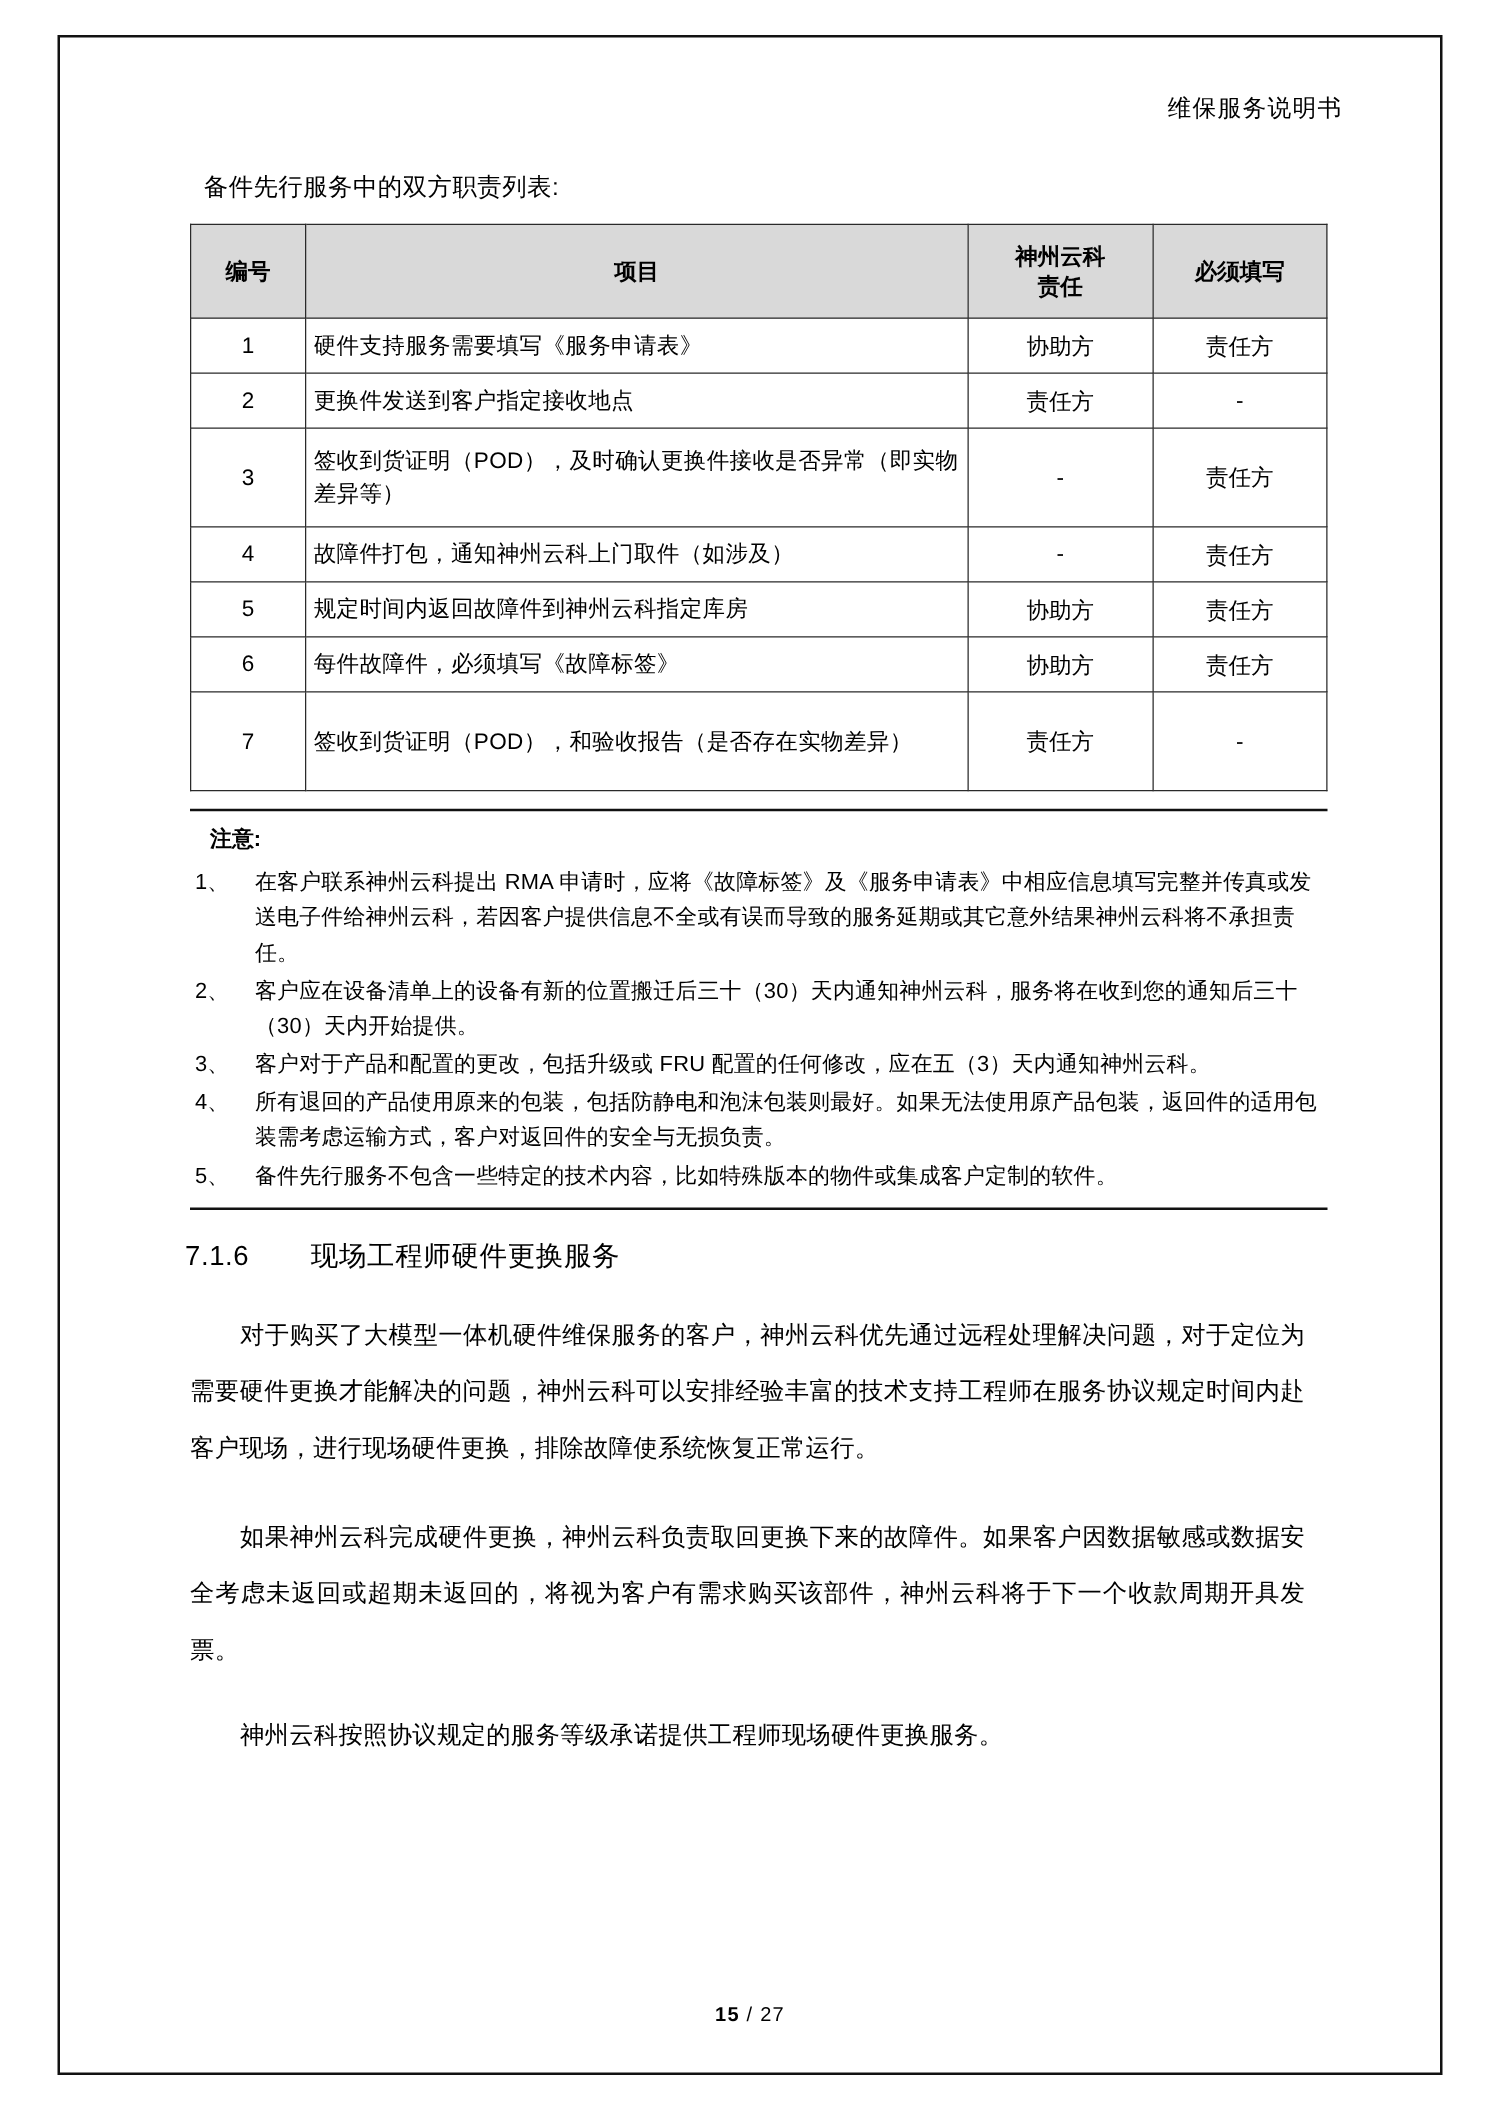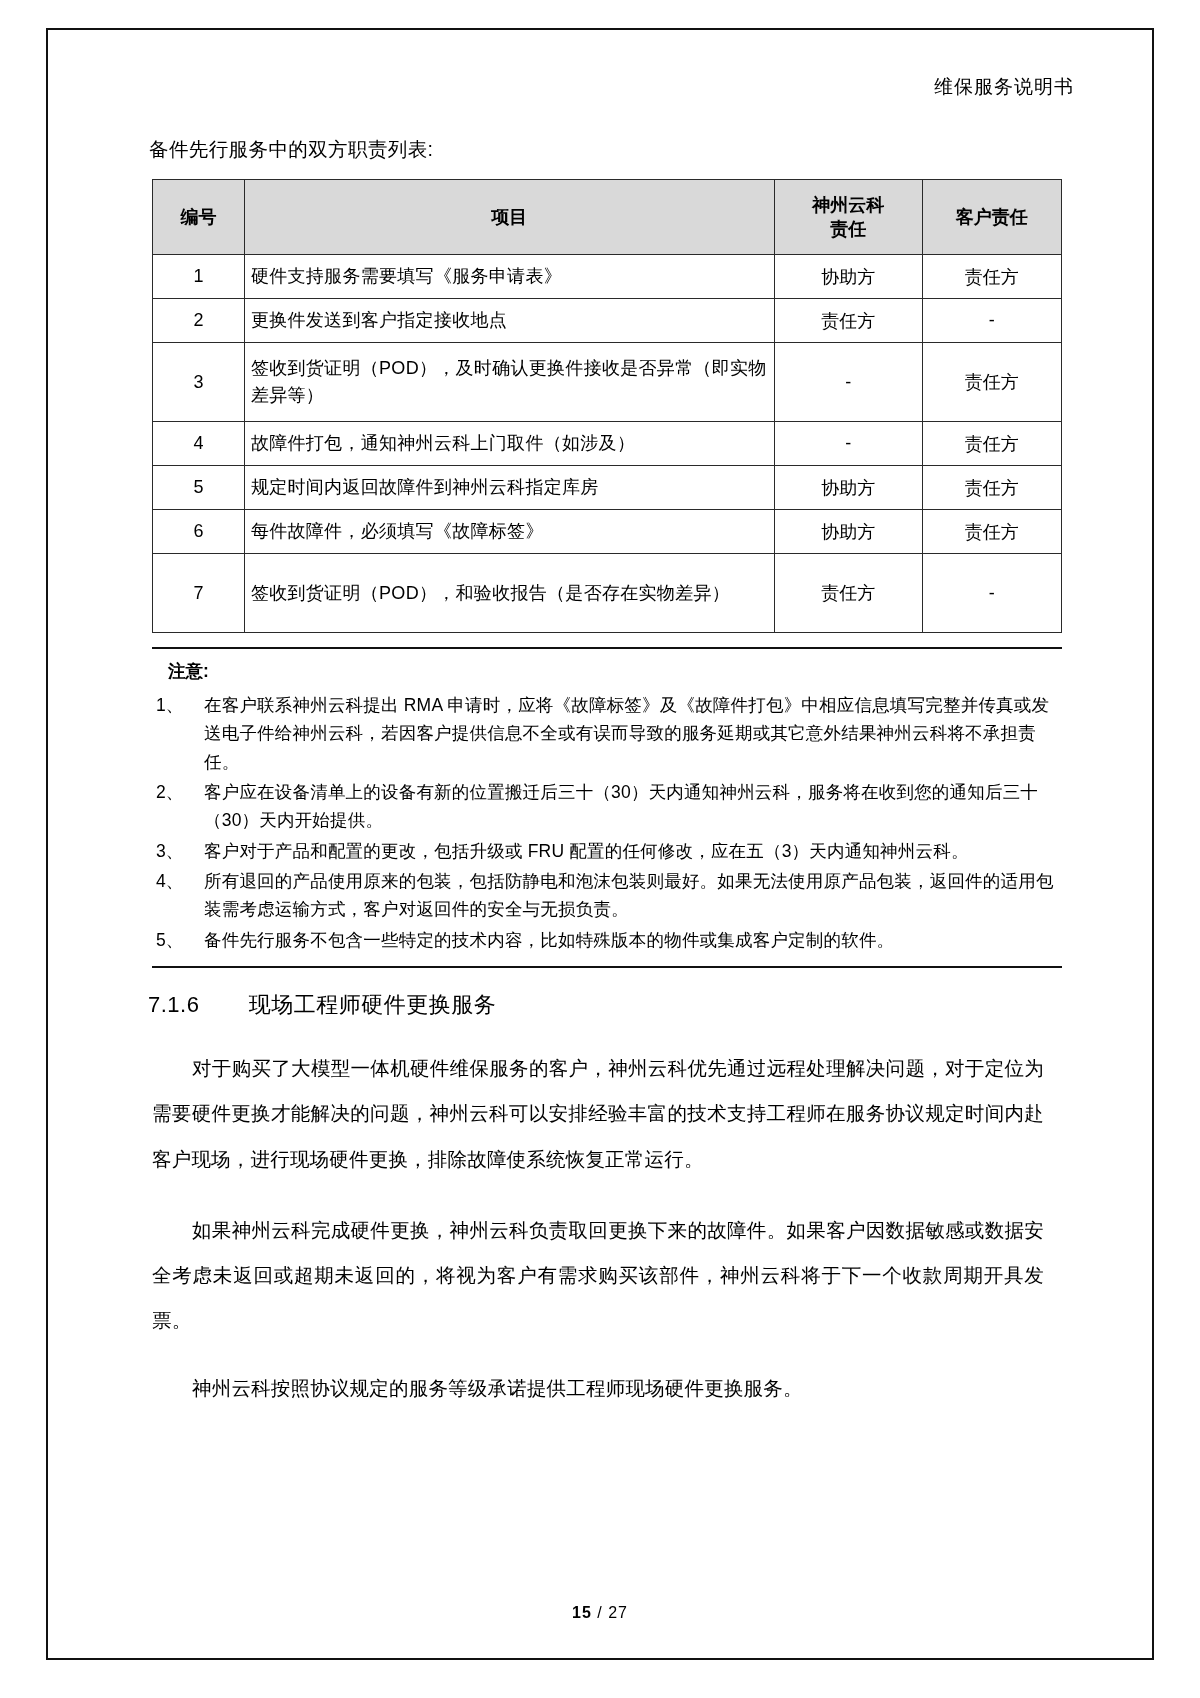--- a/index.html
+++ b/index.html
@@ -36,21 +36,21 @@
   .header-title {
     text-align: right;
     font-size: 19px;
     letter-spacing: 1px;
     color: #000;
     margin-right: 4px;
     margin-bottom: 36px;
   }
   .intro-line {
     font-size: 19.5px;
-    margin-left: 27px;
+    margin-left: 41px;
     margin-bottom: 16px;
     letter-spacing: 0.4px;
   }
   table.resp {
     border-collapse: collapse;
     width: 910px;
     margin-left: 30px;
     table-layout: fixed;
     border-radius: 24px;
   }
@@ -161,21 +161,21 @@
 
     <table class="resp">
       <thead>
         <tr>
           <th class="col-no">编号</th>
           <th class="col-item">项目</th>
           <th class="col-own">
             <div>神州云科</div>
             <div>责任</div>
           </th>
-          <th class="col-cust">客户责任</th>
+          <th class="col-cust">必须填写</th>
         </tr>
       </thead>
       <tbody>
         <tr>
           <td class="c">1</td>
           <td class="item">硬件支持服务需要填写《服务申请表》</td>
           <td class="c">协助方</td>
           <td class="c">责任方</td>
         </tr>
         <tr>
@@ -217,21 +217,21 @@
       </tbody>
     </table>
 
     <hr class="note-rule">
 
     <div class="note-title">注意:</div>
 
     <ul class="notes">
       <li>
         <span class="num">1、</span>
-        <span class="txt">在客户联系神州云科提出 RMA 申请时，应将《故障标签》及《故障件打包》中相应信息填写完整并传真或发送电子件给神州云科，若因客户提供信息不全或有误而导致的服务延期或其它意外结果神州云科将不承担责任。</span>
+        <span class="txt">在客户联系神州云科提出 RMA 申请时，应将《故障标签》及《服务申请表》中相应信息填写完整并传真或发送电子件给神州云科，若因客户提供信息不全或有误而导致的服务延期或其它意外结果神州云科将不承担责任。</span>
       </li>
       <li>
         <span class="num">2、</span>
         <span class="txt">客户应在设备清单上的设备有新的位置搬迁后三十（30）天内通知神州云科，服务将在收到您的通知后三十（30）天内开始提供。</span>
       </li>
       <li>
         <span class="num">3、</span>
         <span class="txt">客户对于产品和配置的更改，包括升级或 FRU 配置的任何修改，应在五（3）天内通知神州云科。</span>
       </li>
       <li>

